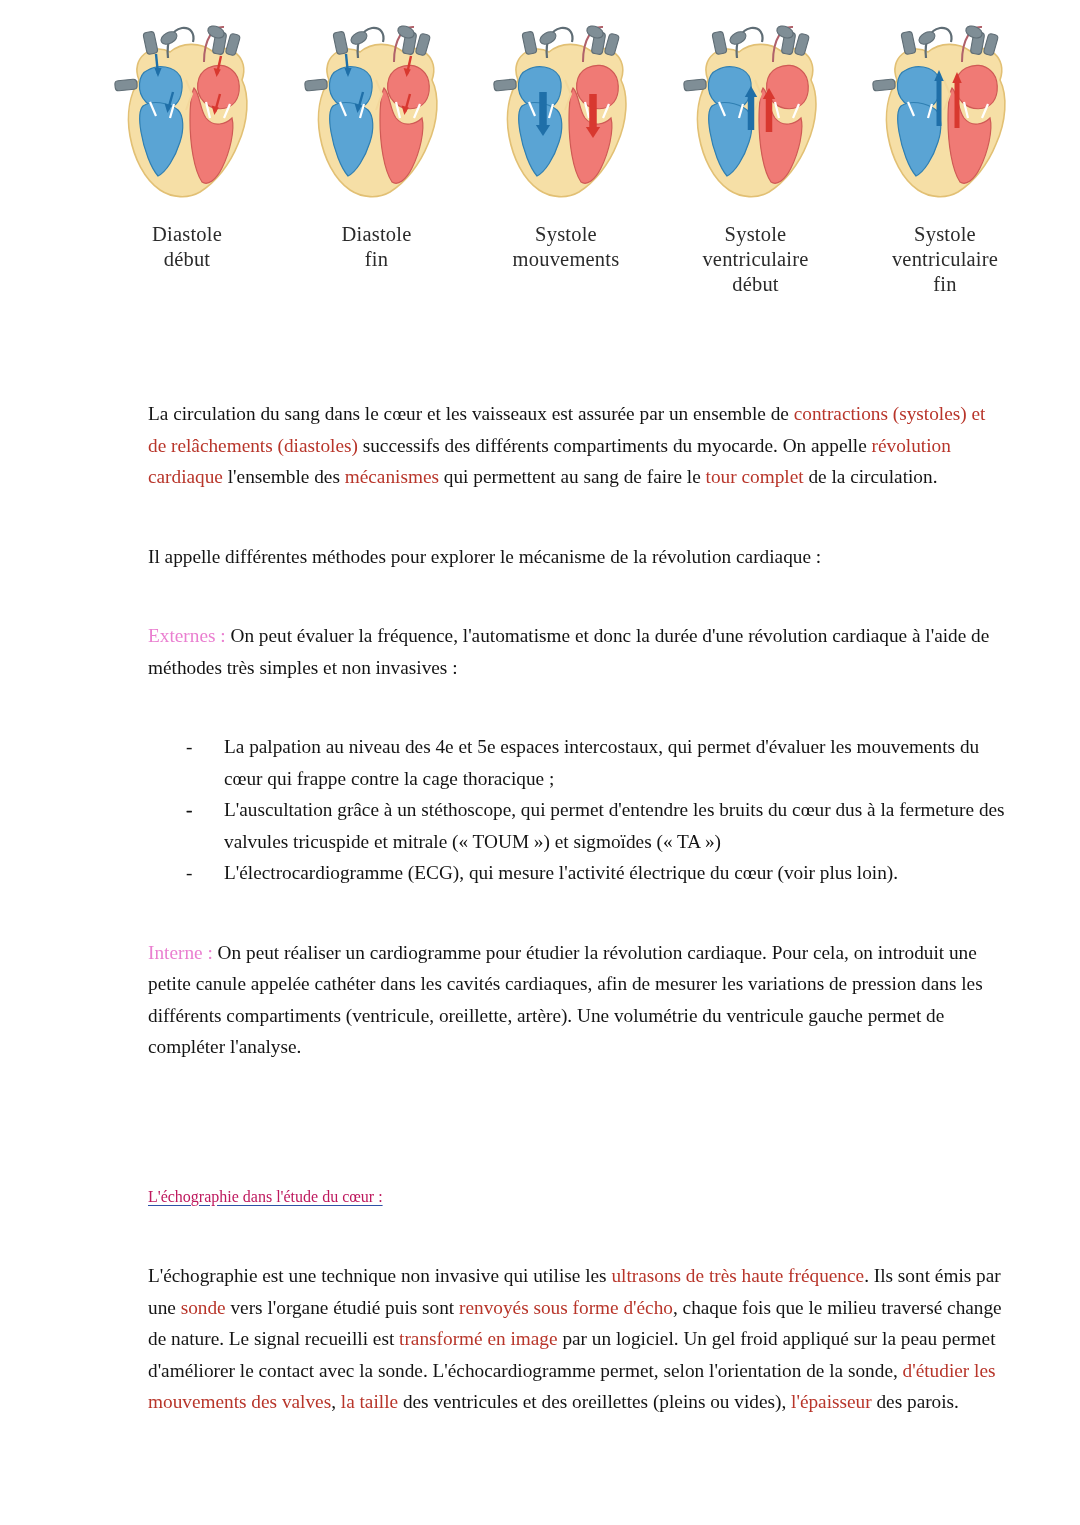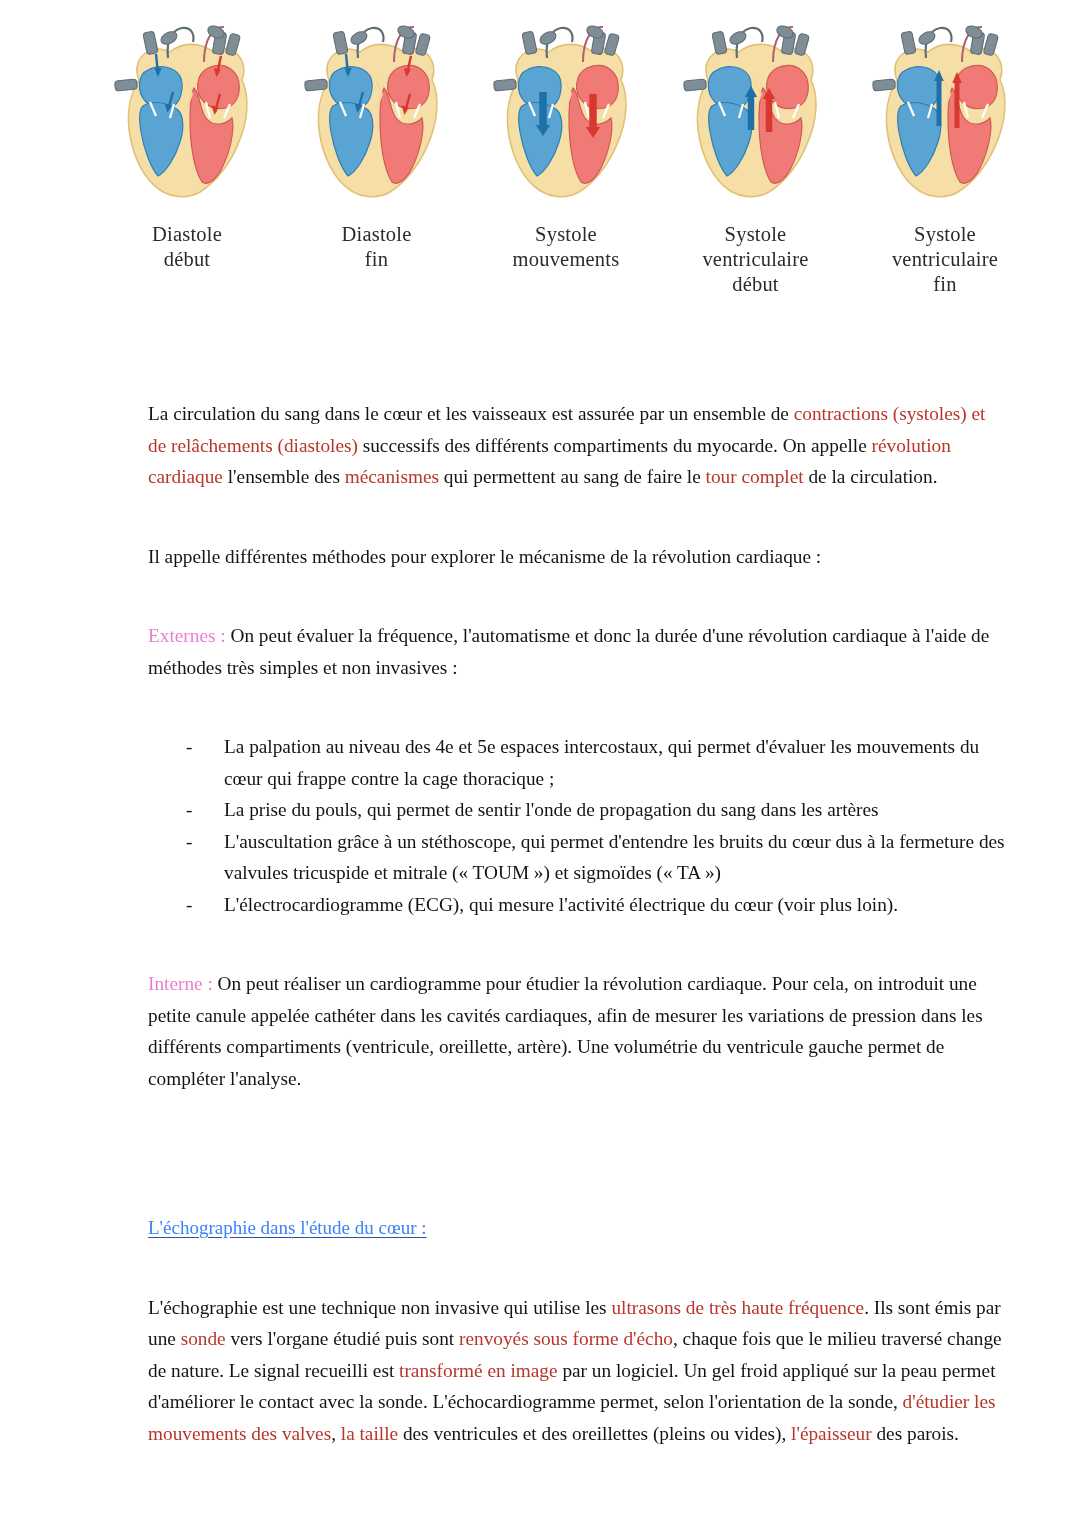--- a/index.html
+++ b/index.html
@@ -84,25 +84,25 @@
   .spacer-md { height: 48px; }
   .spacer-xl { height: 118px; }
 
   .red    { color: #b8352a; }
   .pinklbl {
     color: #ea7fd0;
     text-decoration-color: #ea7fd0;
     text-underline-offset: 2px;
   }
   .bluehead {
-    color: #3b82f6;
+    color: #be185d;
     text-decoration: underline;
     text-decoration-color: #2d51a6;
     text-underline-offset: 3px;
-    font-size: 19px;
+    font-size: 16px;
     line-height: 31.5px;
   }
 
   ul.dashlist {
     list-style: none;
     margin: 0;
     padding: 0 0 0 38px;
   }
   ul.dashlist > li {
     position: relative;
@@ -497,21 +497,21 @@
     <p class="para">Il appelle différentes méthodes pour explorer le mécanisme de la révolution cardiaque :</p>
 
     <div class="spacer-md"></div>
 
     <p class="para"><span class="pinklbl">Externes :</span><span> On peut évaluer la fréquence, l'automatisme et donc la durée d'une révolution cardiaque à l'aide de méthodes très simples et non invasives :</span></p>
 
     <div class="spacer-md"></div>
 
     <ul class="dashlist" id="externes-list">
         <li><span class="dash">-</span><span>La palpation au niveau des 4e et 5e espaces intercostaux, qui permet d'évaluer les mouvements du cœur qui frappe contre la cage thoracique ;</span></li>
-        <li><span class="dash">-</span><span>La prise du pouls, qui permet de sentir l'onde de propagation du sang dans les artères</span></li>
+        <li><span class="dash">-</span></li>
         <li><span class="dash">-</span><span>L'auscultation grâce à un stéthoscope, qui permet d'entendre les bruits du cœur dus à la fermeture des valvules tricuspide et mitrale (« TOUM ») et sigmoïdes (« TA »)</span></li>
         <li><span class="dash">-</span><span>L'électrocardiogramme (ECG), qui mesure l'activité électrique du cœur (voir plus loin).</span></li>
       </ul>
 
     <div class="spacer-md"></div>
 
     <p class="para"><span class="pinklbl">Interne :</span><span> On peut réaliser un cardiogramme pour étudier la révolution cardiaque. Pour cela, on introduit une petite canule appelée cathéter dans les cavités cardiaques, afin de mesurer les variations de pression dans les différents compartiments (ventricule, oreillette, artère). Une volumétrie du ventricule gauche permet de compléter l'analyse.</span></p>
 
     <div class="spacer-xl"></div>
 

